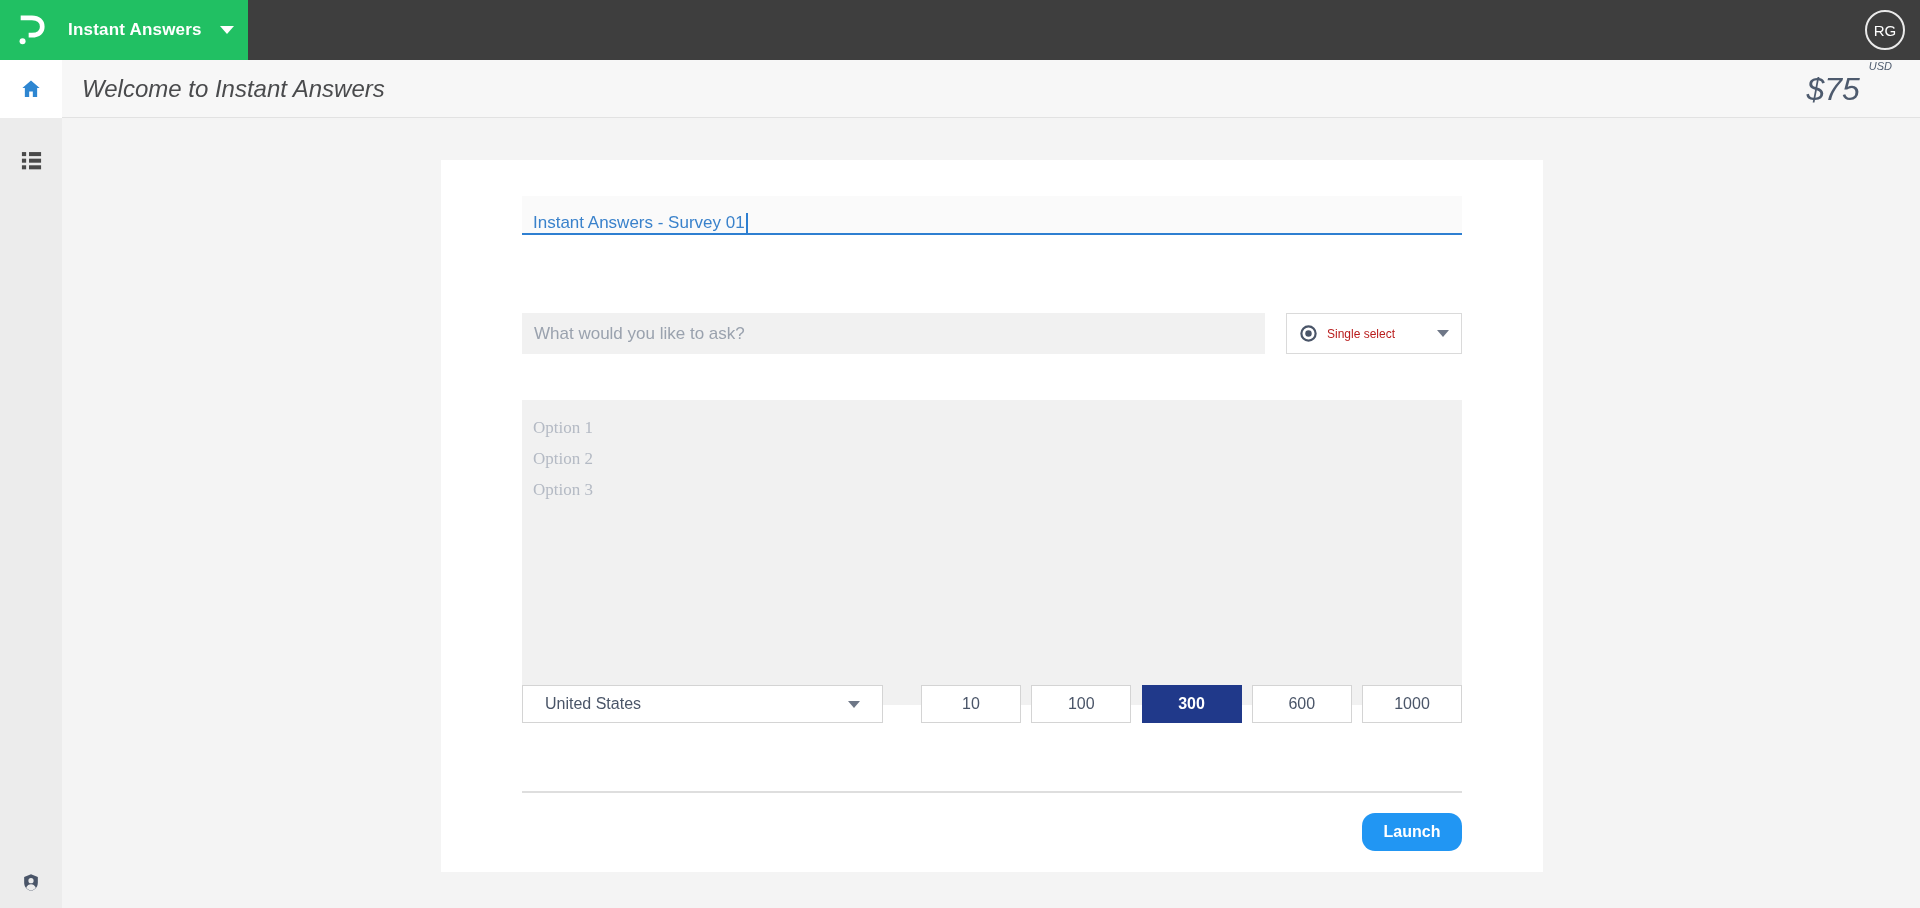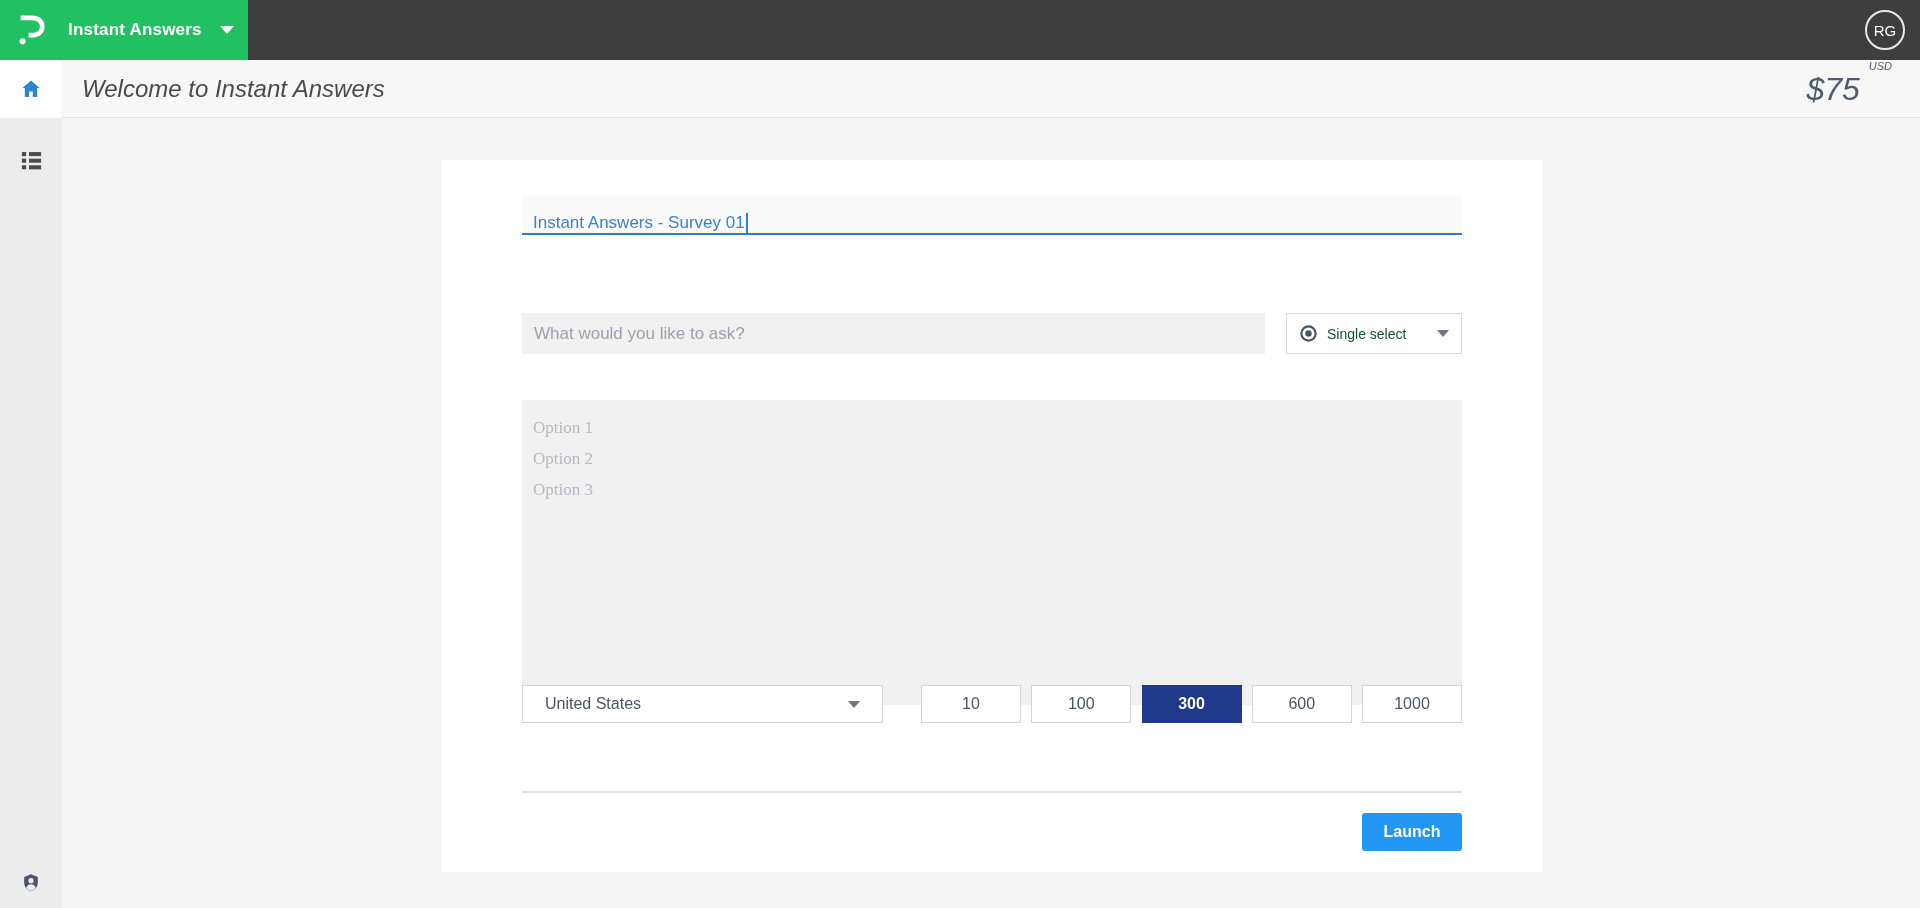--- a/index.html
+++ b/index.html
@@ -46,21 +46,21 @@
   .text-caret { display:inline-block; width:2px; height:20px; background:#2e7fd1; margin-left:1px; }
 
   .question-input { position:absolute; left:81px; top:153px; width:743px; height:41px; background:#f1f1f1;
                     border:none; outline:none; padding:0 12px; font-family:"Liberation Sans",sans-serif;
                     font-size:17px; color:#4a5568; }
   .question-input::placeholder { color:#9aa2ae; opacity:1; }
 
   .type-select { position:absolute; left:845px; top:153px; width:176px; height:41px; background:#fff;
                  border:1px solid #dadada; display:flex; align-items:center; padding:0 12px; gap:9px;
                  cursor:pointer; }
-  .type-select .label { font-size:14px; color:#14532d; }
+  .type-select .label { font-size:12px; color:#b91c1c; }
   .select-caret { margin-left:auto; width:0; height:0; border-left:6px solid transparent;
                   border-right:6px solid transparent; border-top:7px solid #6e7787; }
 
   .options-textarea { position:absolute; left:81px; top:240px; width:940px; height:305px; background:#f1f1f1;
                       border:none; outline:none; resize:none; padding:12px 11px;
                       font-family:Liberation Serif, serif; font-size:17px; line-height:31px; color:#4a5568; }
   .options-textarea::placeholder { color:#b4bac4; opacity:1; }
 
   .country-select { position:absolute; left:81px; top:525px; width:361px; height:38px; background:#fff;
                     border:1px solid #d4d4d4; display:flex; align-items:center; padding:0 22px;
@@ -69,21 +69,21 @@
 
   .count-group { position:absolute; left:480px; top:525px; width:541px; height:38px; display:flex;
                  justify-content:space-between; }
   .count-btn { width:100px; height:38px; background:#fff; border:1px solid #d4d4d4; display:flex;
                align-items:center; justify-content:center; font-size:16px; color:#4a5568; cursor:pointer; }
   .count-btn.selected { background:#20398a; border-color:#20398a; color:#fff; font-weight:bold; }
 
   .divider { position:absolute; left:81px; top:631px; width:940px; height:2px; background:#dedede; }
 
   .launch-btn { position:absolute; left:921px; top:653px; width:100px; height:38px; background:#2196f3;
-                border:none; border-radius:3px; color:#fff; font-size:16px; font-weight:bold;
+                border:none; border-radius:13px; color:#fff; font-size:16px; font-weight:bold;
                 font-family:"Liberation Sans",sans-serif; cursor:pointer; }
 </style>
 </head>
 <body>
 
 <div class="topbar">
   <div class="brand">
     <svg class="brand-logo" viewBox="0 0 32 36">
       <path d="M5 5 H17 C24 5 28 9 28 14.5 C28 20 24 23.5 17 23.5 H13.5" fill="none" stroke="#ffffff" stroke-width="5"></path>
       <circle cx="7" cy="30" r="3.2" fill="#ffffff"></circle>

